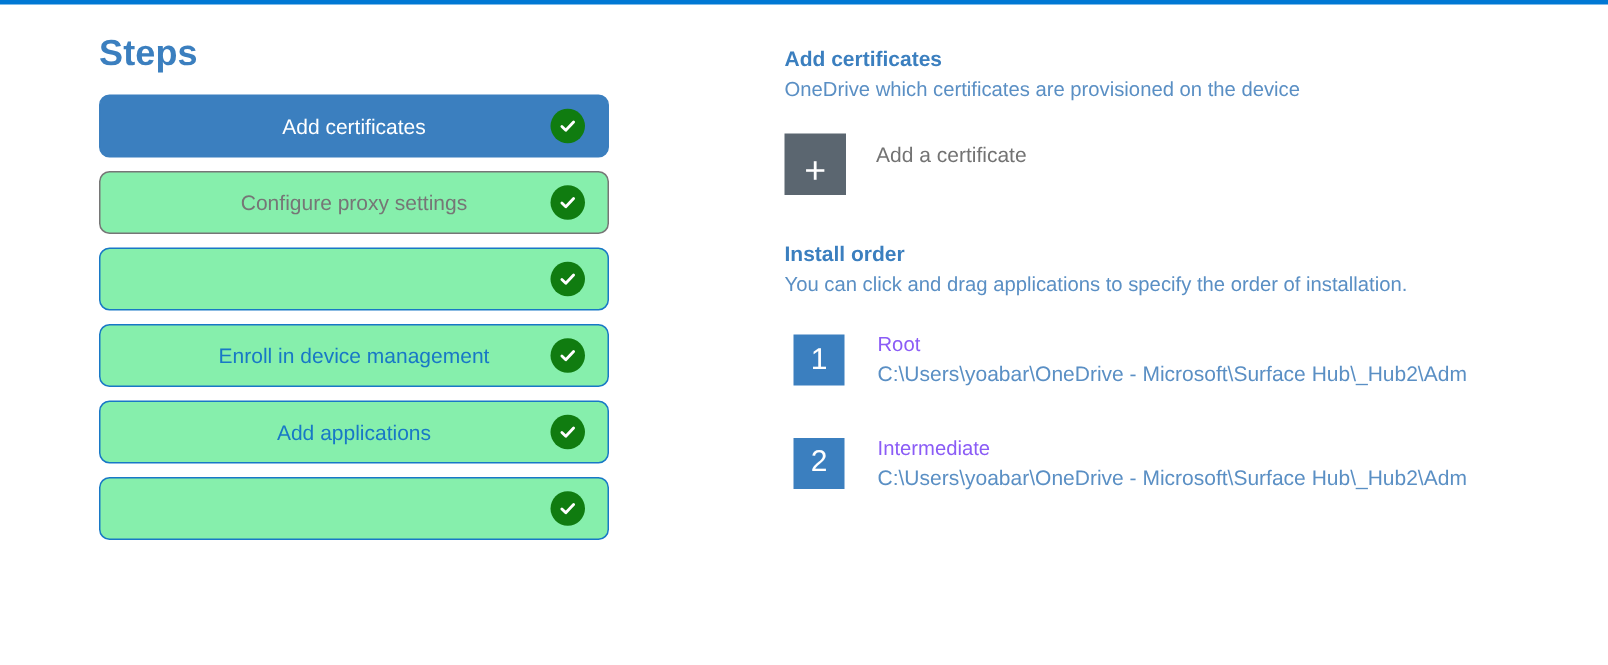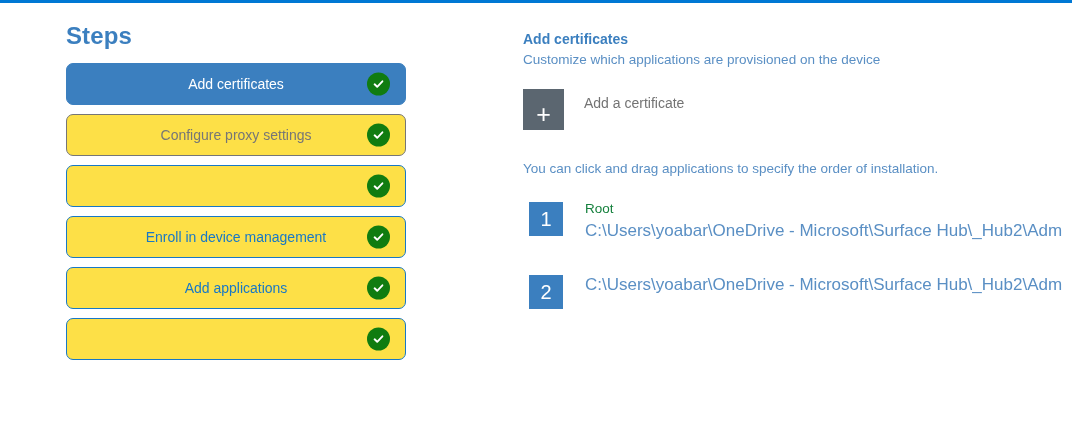--- a/index.html
+++ b/index.html
@@ -44,21 +44,21 @@
 
   .step-button {
     position: relative;
     height: 42px;
     border-radius: 7px;
     margin-bottom: 9px;
     display: flex;
     align-items: center;
     justify-content: center;
     font-size: 14px;
-    background: #fde047;
+    background: #86efac;
     border: 1px solid #1878c6;
     color: #1878c6;
     cursor: pointer;
     user-select: none;
   }
 
   .step-button.is-active {
     background: #3b7fbf;
     border-color: #3b7fbf;
     color: #ffffff;
@@ -174,26 +174,26 @@
   }
 
   .install-text {
     margin-left: 22px;
     margin-top: -2px;
     white-space: nowrap;
   }
 
   .install-name {
     font-size: 13.5px;
-    color: #15803d;
+    color: #8b5cf6;
     line-height: 1.38;
   }
 
   .install-path {
-    font-size: 17px;
+    font-size: 14px;
     color: #5a8fc4;
     line-height: 1.38;
   }
 </style>
 </head>
 <body>
 
 <div id="top-accent-bar"></div>
 
 <div id="steps-panel">
@@ -246,43 +246,45 @@
           </svg>
         </span>
       </div>
     </div>
 </div>
 
 <div id="detail-panel">
 
   <div>
     <div class="section-heading">Add certificates</div>
-    <div class="section-sub">Customize which applications are provisioned on the device</div>
+    <div class="section-sub">OneDrive which certificates are provisioned on the device</div>
 
     <div id="add-certificate-row">
       <div id="add-certificate-tile">
         <span class="plus-glyph">+</span>
       </div>
       <div id="add-certificate-label">Add a certificate</div>
     </div>
   </div>
 
   <div id="install-order-block">
+    <div class="section-heading">Install order</div>
     <div id="install-order-sub" class="section-sub">You can click and drag applications to specify the order of installation.</div>
 
     <div id="install-order-list">
         <div class="install-item">
           <div class="install-index">1</div>
           <div class="install-text">
             <div class="install-name">Root</div>
             <div class="install-path">C:\Users\yoabar\OneDrive - Microsoft\Surface Hub\_Hub2\Adm</div>
           </div>
         </div>
         <div class="install-item">
           <div class="install-index">2</div>
           <div class="install-text">
+            <div class="install-name">Intermediate</div>
             <div class="install-path">C:\Users\yoabar\OneDrive - Microsoft\Surface Hub\_Hub2\Adm</div>
           </div>
         </div>
       </div>
   </div>
 
 </div>
 
 </body></html>

